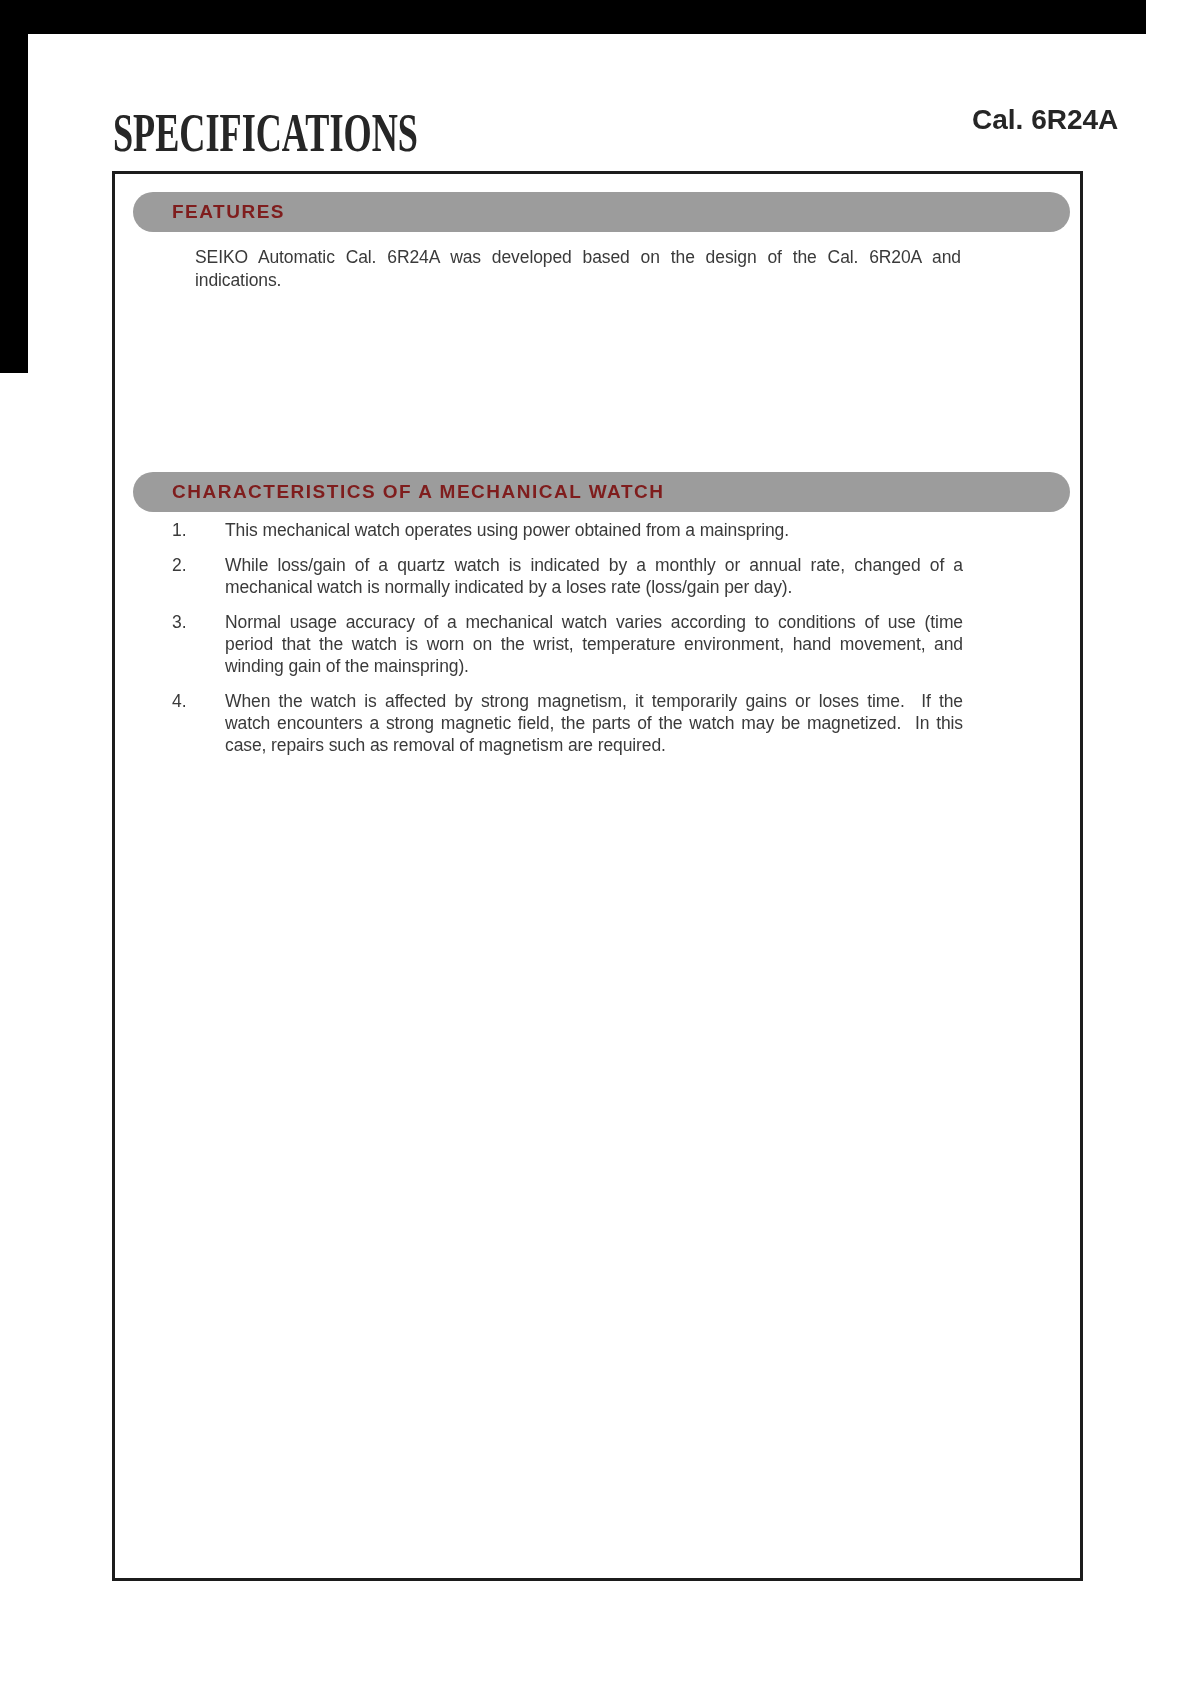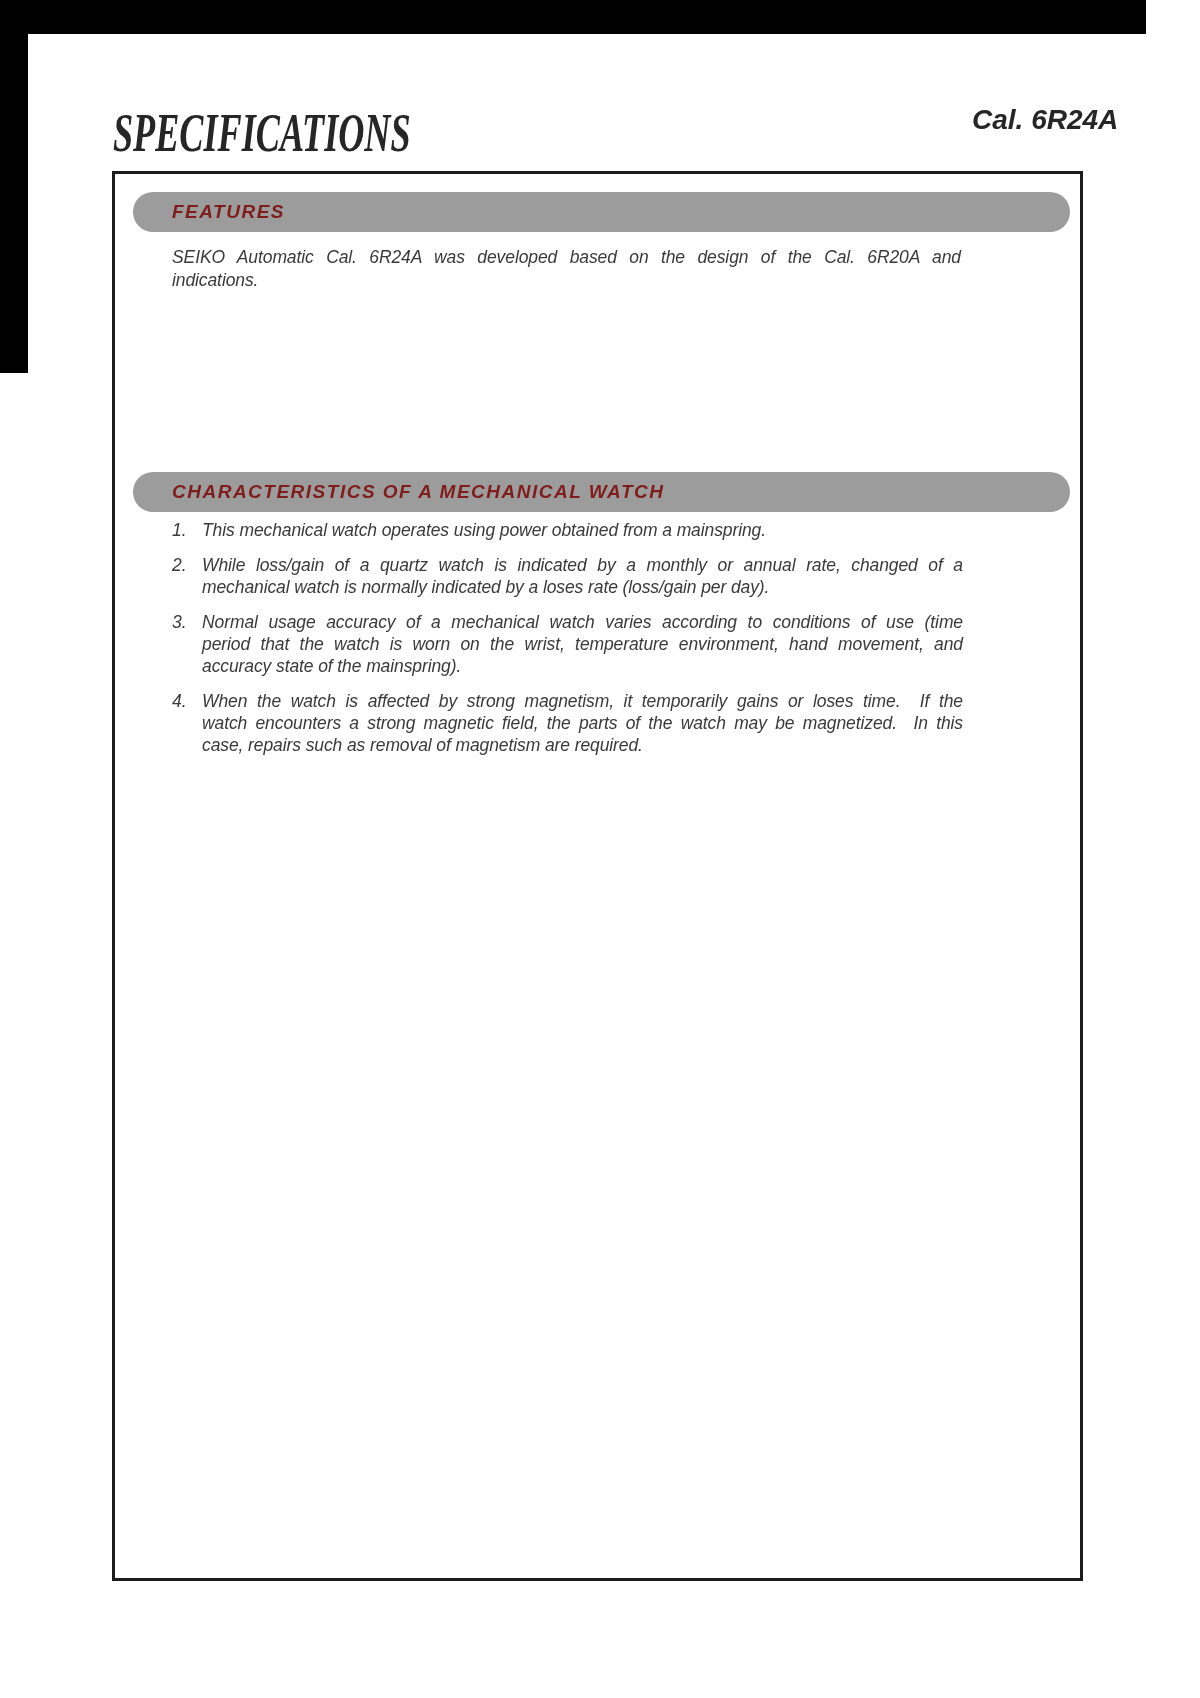--- a/index.html
+++ b/index.html
@@ -3,21 +3,20 @@
 <meta charset="utf-8">
 <style>
   html, body { margin: 0; padding: 0; background: #ffffff; }
   .page {
     position: relative;
     width: 1146px;
     height: 1698px;
     background: #ffffff;
     font-family: "Liberation Sans", sans-serif;
     overflow: hidden;
-    font-style: italic;
   }
   
   .artifact-top {
     position: absolute; left: 0; top: 0;
     width: 1200px; height: 34px;
     background: #000000;
   }
   .artifact-left {
     position: absolute; left: 0; top: 0;
     width: 28px; height: 373px;
@@ -79,21 +78,21 @@
     color: #3a3a3a;
     font-size: 17.5px;
     letter-spacing: -0.1px;
   }
   .features-paragraph {
     position: absolute;
     left: 172px; top: 246px;
     width: 789px;
     line-height: 23px;
   }
-  .jlines > div { text-align: justify; text-align-last: justify; }
+  .jlines > div { text-align: justify; text-align-last: justify; margin-left: 23px; }
   .jlines > div:last-child { text-align-last: left; }
   
   .char-list {
     position: absolute;
     left: 172px; top: 519px;
     width: 791px;
     line-height: 22px;
   }
   .char-item {
     position: relative;
@@ -156,21 +155,21 @@
           <div>While loss/gain of a quartz watch is indicated by a monthly or annual rate, changed of a</div>
           <div>mechanical watch is normally indicated by a loses rate (loss/gain per day).</div>
         </div>
     </div>
 
     <div class="char-item">
       <span class="item-number">3.</span>
       <div class="item-text jlines">
           <div>Normal usage accuracy of a mechanical watch varies according to conditions of use (time</div>
           <div>period that the watch is worn on the wrist, temperature environment, hand movement, and</div>
-          <div>accuracy state of the mainspring).</div>
+          <div>winding gain of the mainspring).</div>
         </div>
     </div>
 
     <div class="char-item">
       <span class="item-number">4.</span>
       <div class="item-text jlines">
           <div>When the watch is affected by strong magnetism, it temporarily gains or loses time.&nbsp; If the</div>
           <div>watch encounters a strong magnetic field, the parts of the watch may be magnetized.&nbsp; In this</div>
           <div>case, repairs such as removal of magnetism are required.</div>
         </div>

